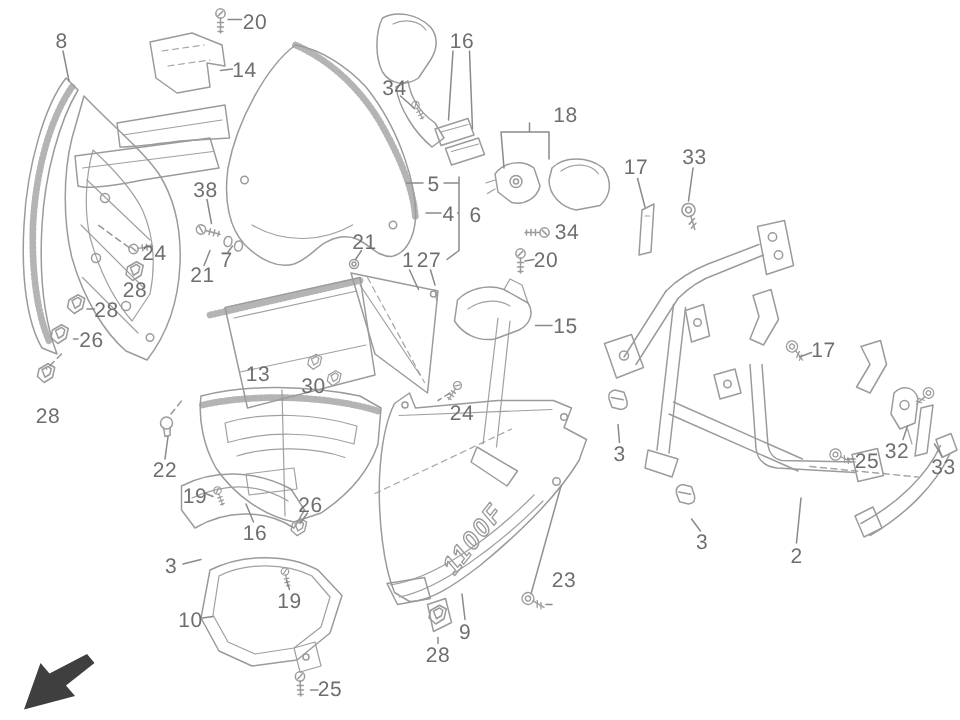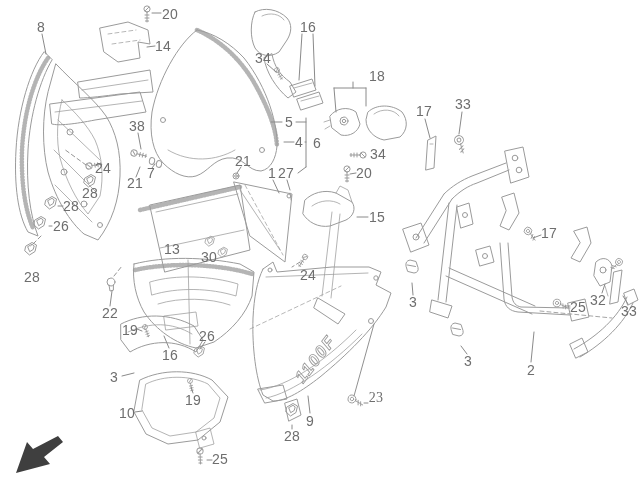--- a/index.html
+++ b/index.html
@@ -321,19 +321,19 @@
       <span class="callout" style="left: 578px; top: 307px;">25</span>
       <span class="callout" style="left: 629px; top: 311px;">33</span>
       <span class="callout" style="left: 110px; top: 313px;">22</span>
       <span class="callout" style="left: 130px; top: 330px;">19</span>
       <span class="callout" style="left: 207px; top: 336px;">26</span>
       <span class="callout" style="left: 170px; top: 355px;">16</span>
       <span class="callout" style="left: 468px; top: 361px;">3</span>
       <span class="callout" style="left: 531px; top: 370px;">2</span>
       <span class="callout" style="left: 114px; top: 377px;">3</span>
       <span class="callout" style="left: 193px; top: 400px;">19</span>
-      <span class="callout" style="left: 376px; top: 398px; font-family: Liberation Serif, serif;">23</span>
+      <span class="callout" style="left: 376px; top: 386px;">23</span>
       <span class="callout" style="left: 127px; top: 413px; text-align: right;">10</span>
       <span class="callout" style="left: 310px; top: 421px;">9</span>
       <span class="callout" style="left: 292px; top: 436px;">28</span>
       <span class="callout" style="left: 220px; top: 459px;">25</span>
     </div>
 </div>
 
 </body></html>

